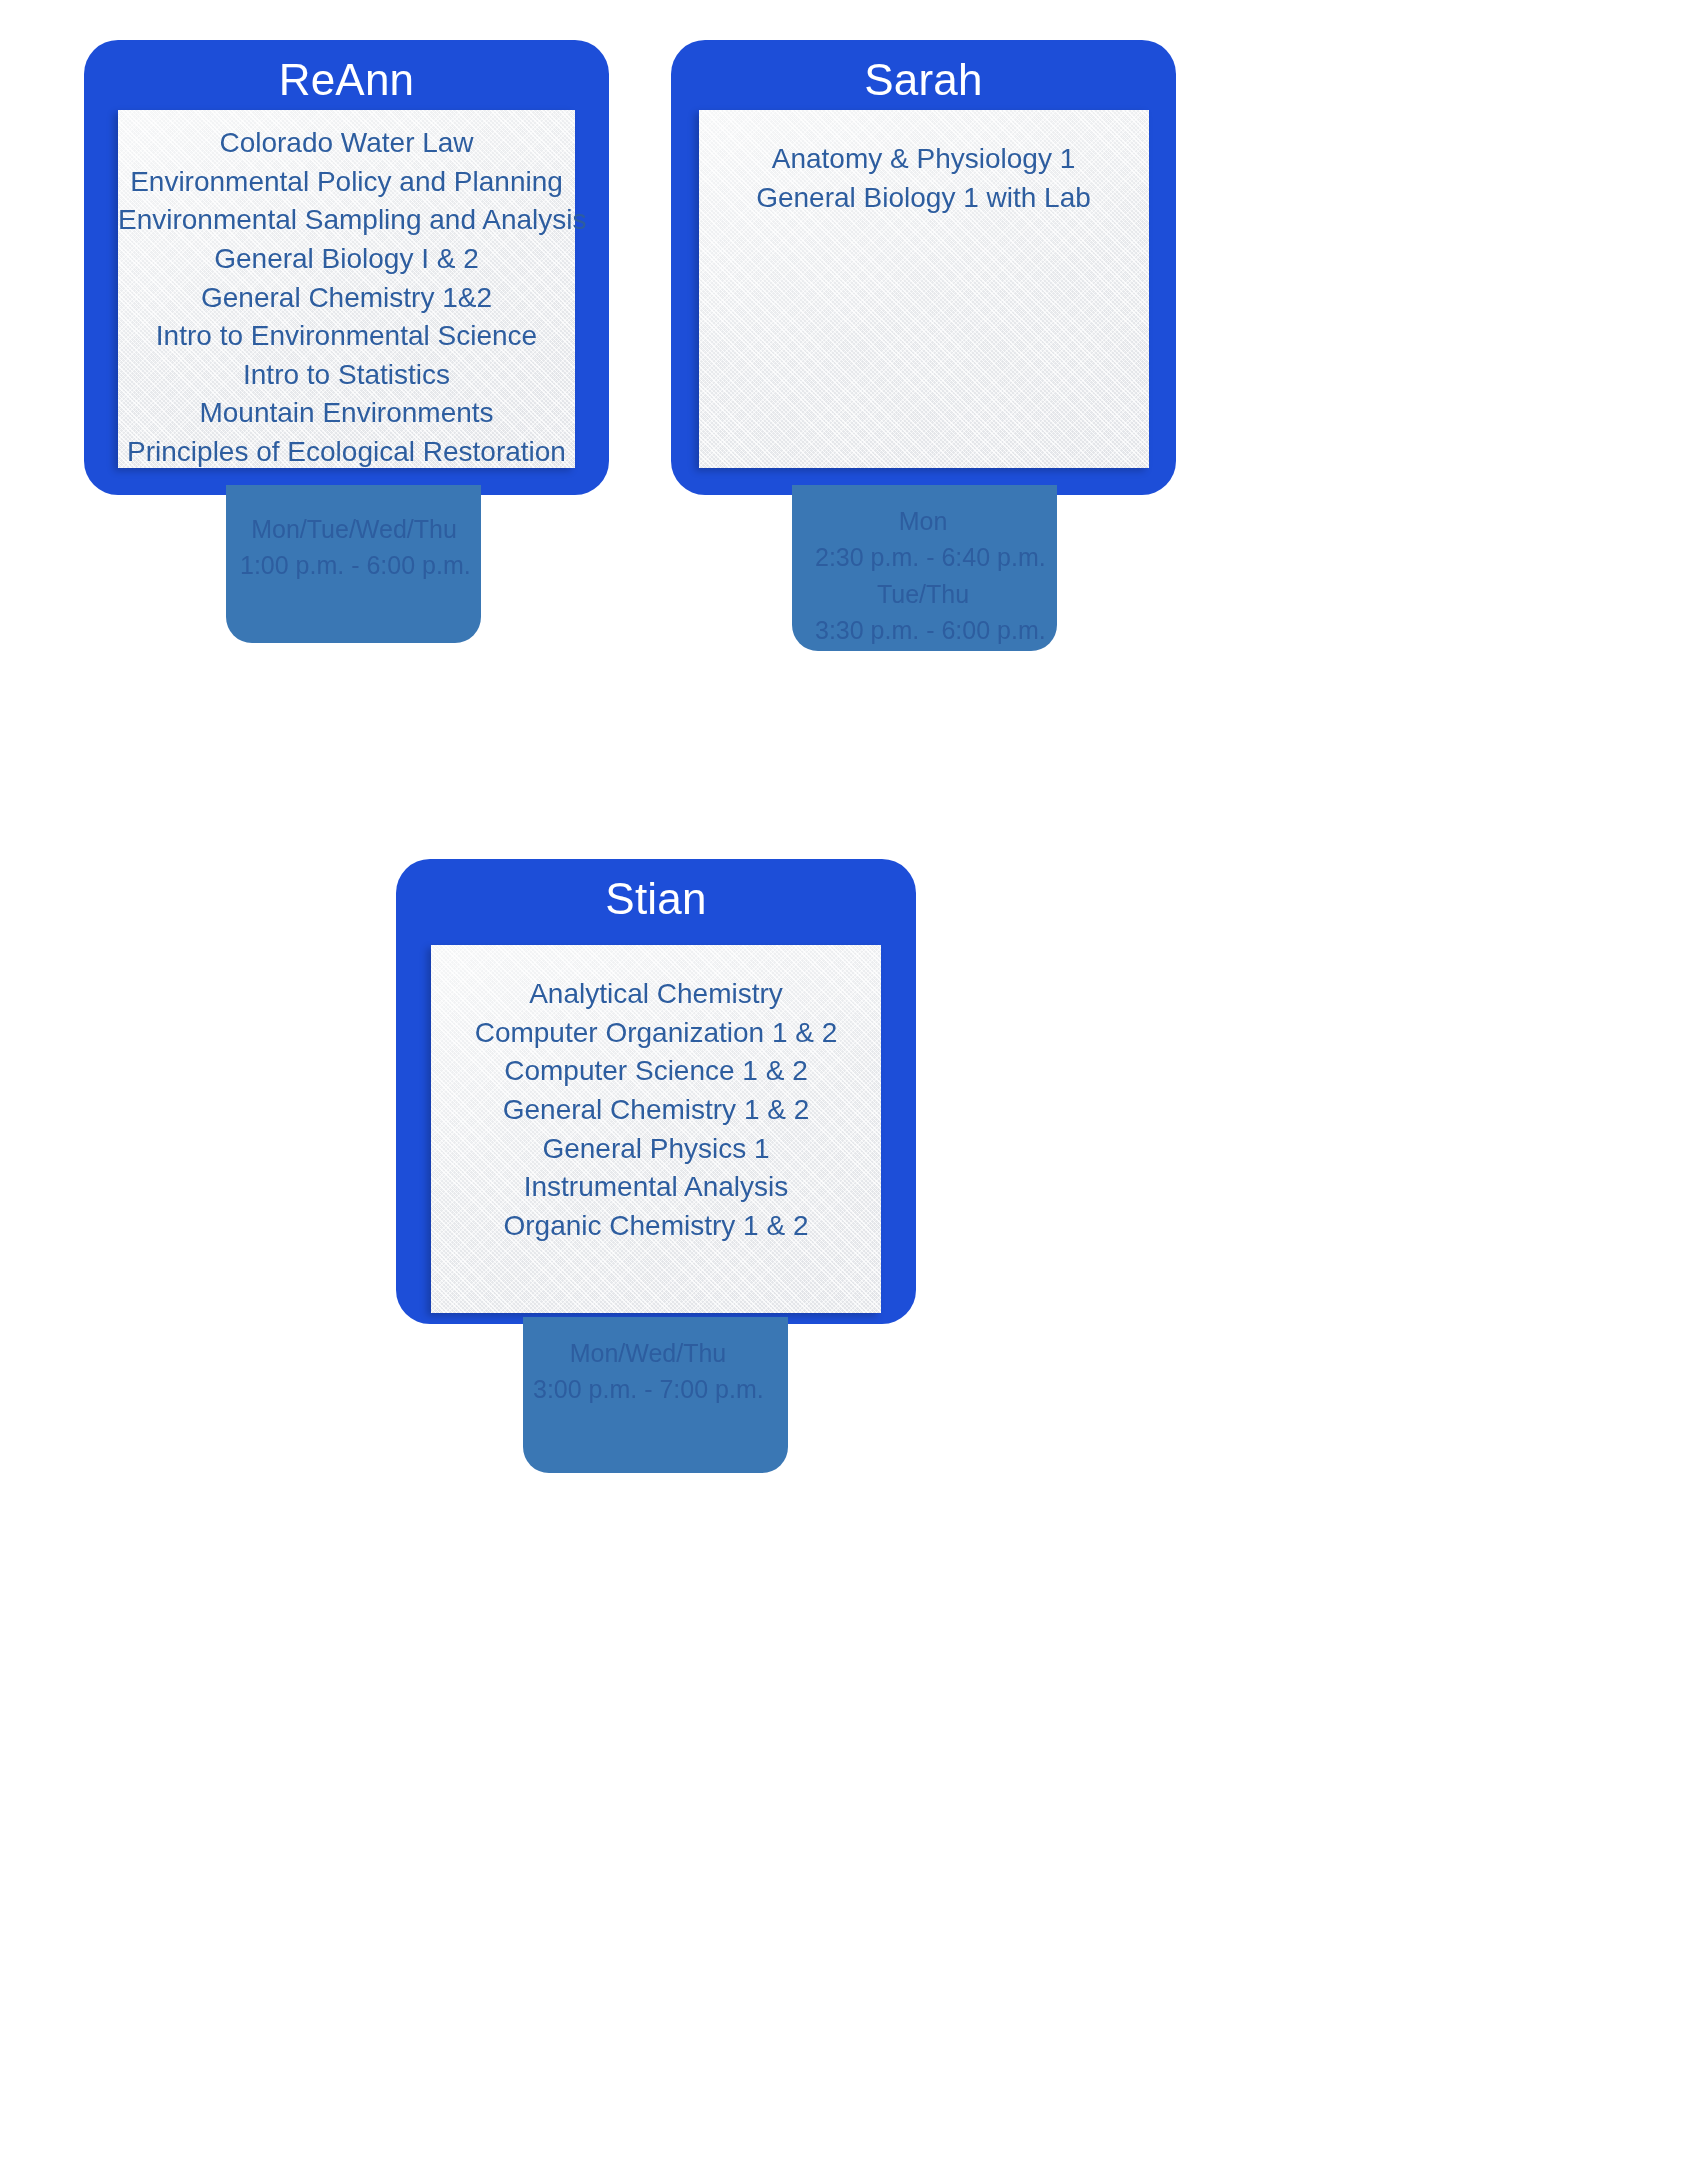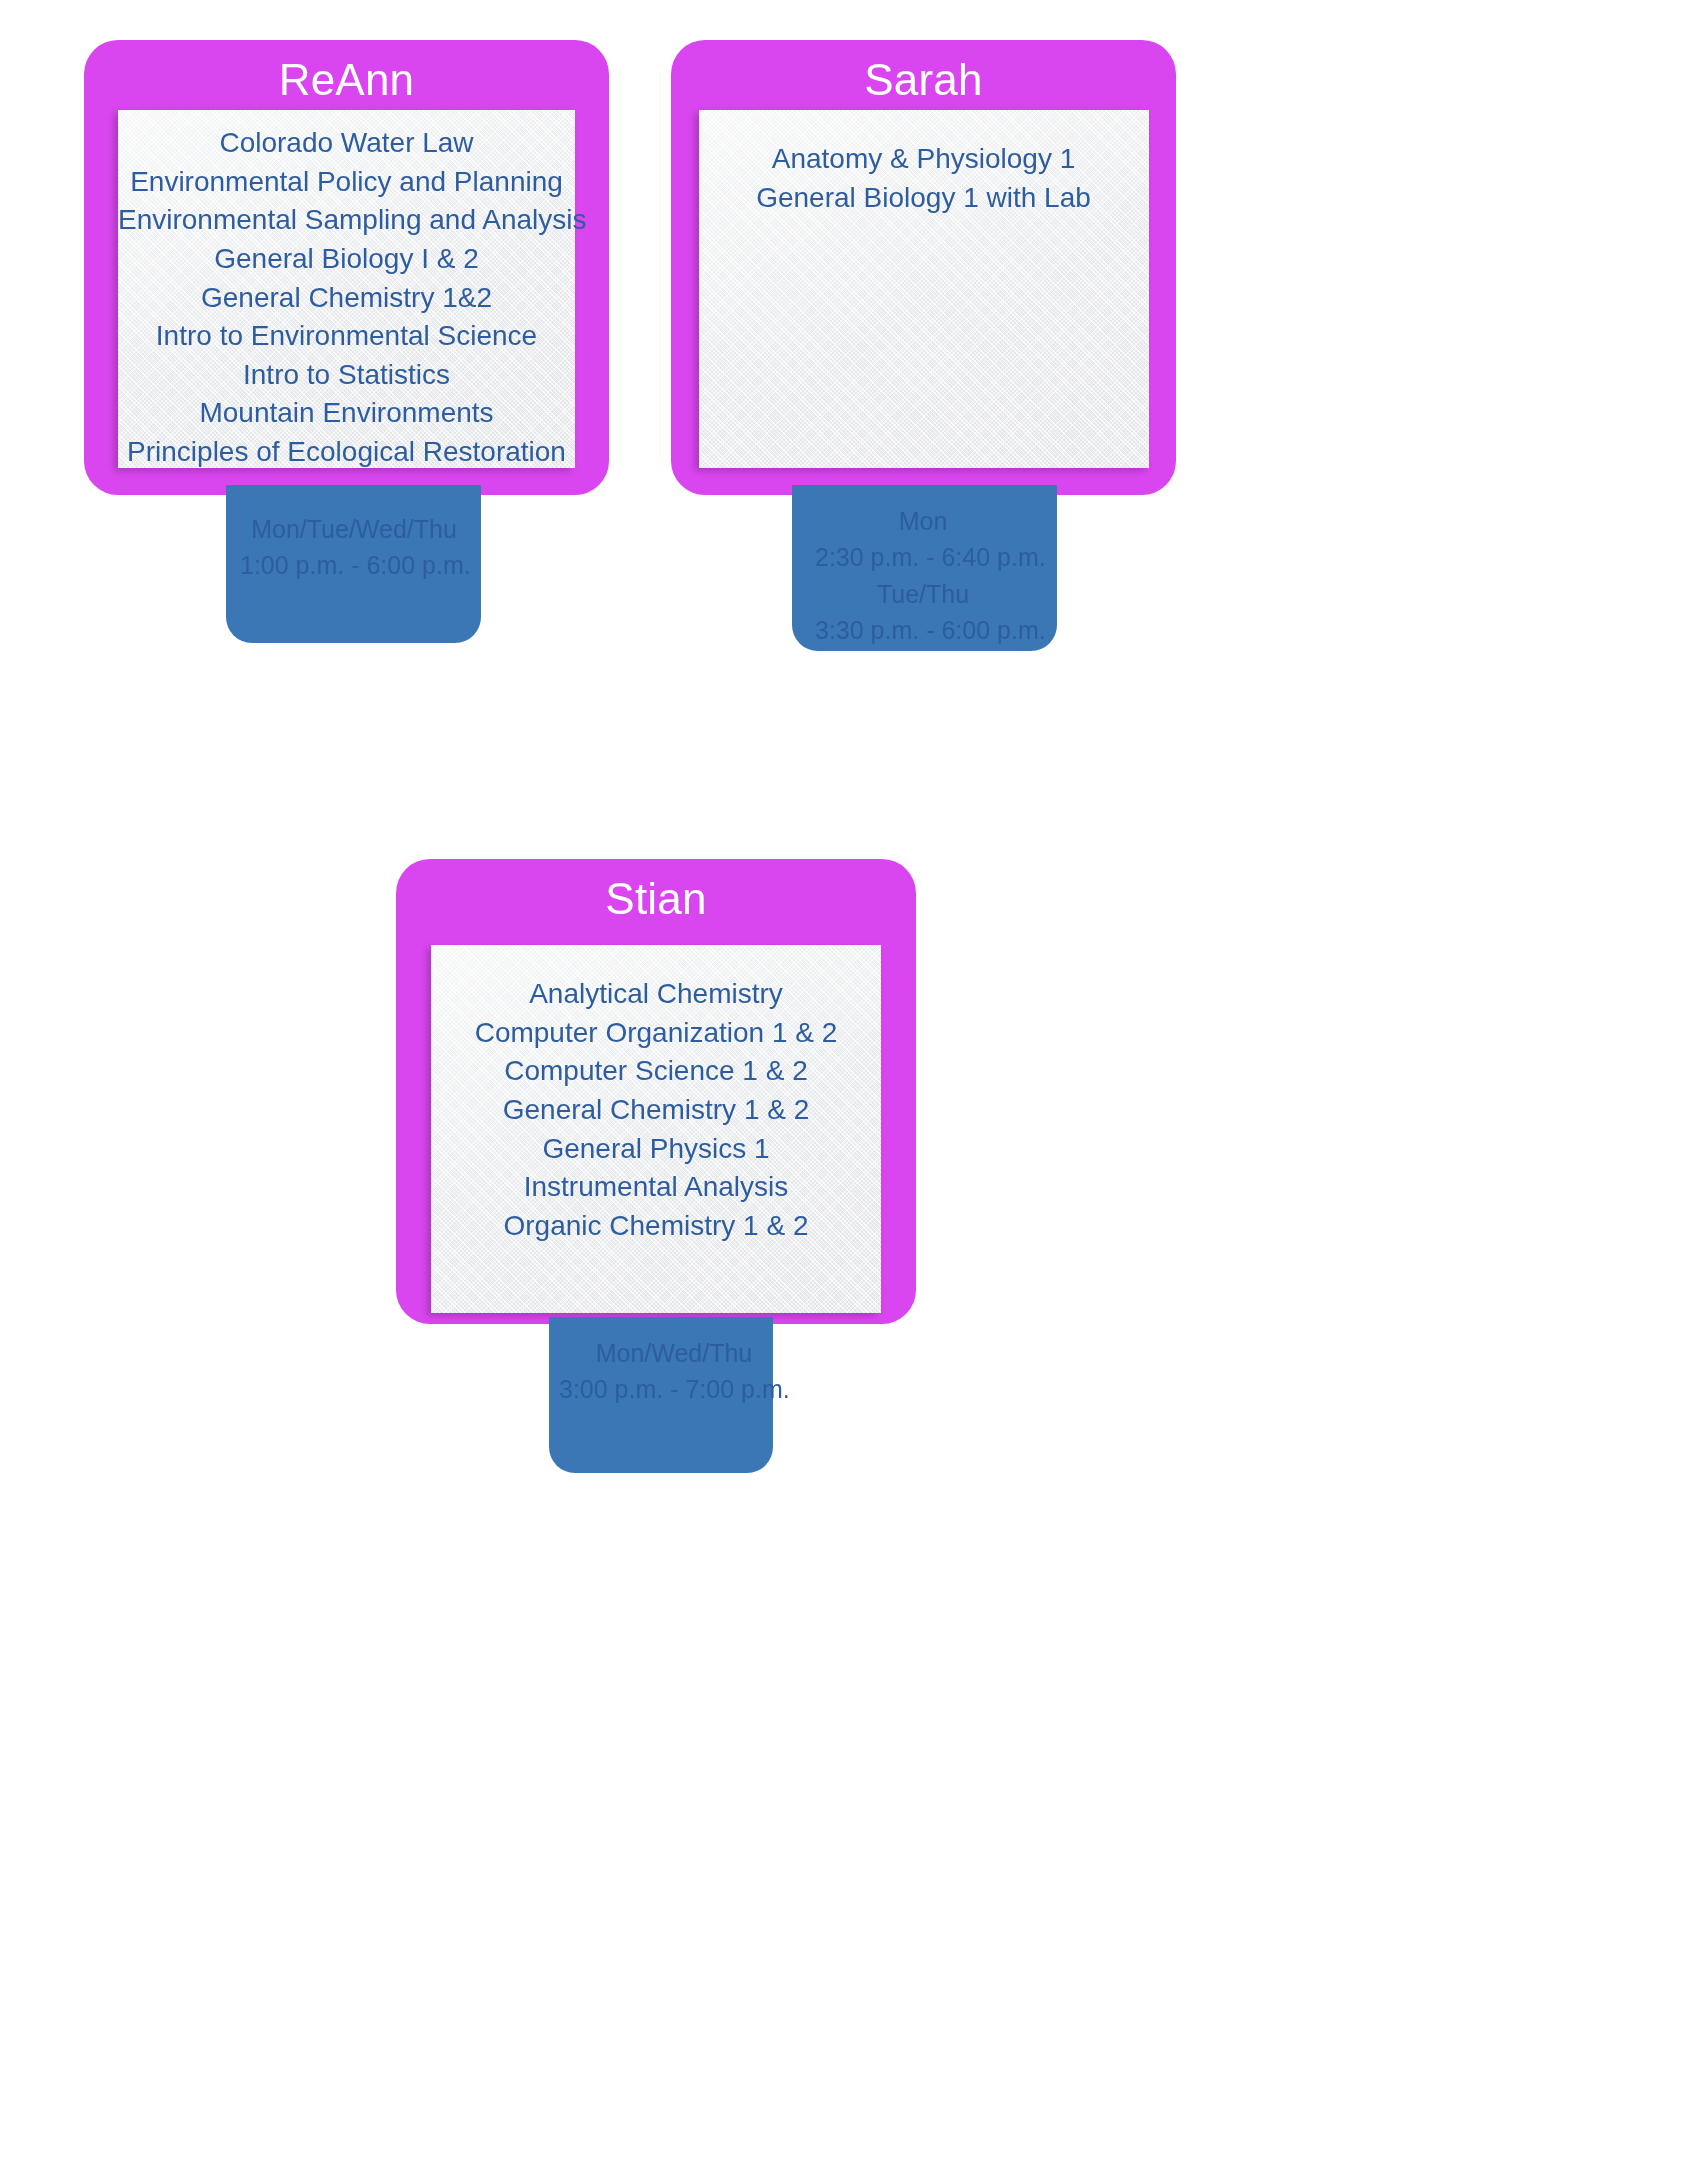--- a/index.html
+++ b/index.html
@@ -11,21 +11,21 @@
     width: 1683px;
     height: 2178px;
     position: relative;
     font-family: "Liberation Sans", sans-serif;
     overflow: hidden;
   }
 
   
   .tutor-card {
     position: absolute;
-    background: #d946ef;
+    background: #1d4ed8;
     border-radius: 34px;
     box-sizing: border-box;
   }
   .tutor-name {
     color: #ffffff;
     text-align: center;
     font-size: 44px;
     font-weight: 400;
     line-height: 1.0;
     letter-spacing: 0.2px;
@@ -83,21 +83,21 @@
 
   
   #card-sarah      { left: 655px; top: 40px;  width: 505px; height: 455px; margin-left: 16px; }
   #card-sarah .paper { margin: 0 auto; width: 450px; height: 358px; padding-top: 30px; }
   #tab-sarah       { left: 792px; top: 485px; width: 265px; height: 166px; padding-left: 28px; }
   #tab-sarah .schedule-paper { left: 23px; top: 2px; width: 216px; height: 133px; }
 
   
   #card-stian      { left: 396px; top: 859px; width: 520px; height: 465px; }
   #card-stian .paper { margin: 16px auto; width: 450px; height: 368px; padding-top: 30px; }
-  #tab-stian       { left: 549px; top: 1317px; width: 224px; height: 156px; }
+  #tab-stian       { left: 523px; top: 1317px; width: 265px; height: 156px; }
   #tab-stian .schedule-paper { left: 10px; top: 2px; width: 230px; height: 127px; }
 </style>
 </head>
 <body>
 
 <div class="tutor-card" id="card-reann">
   <div class="tutor-name">ReAnn</div>
   <div class="paper">
     <ul class="course-list">
       <li>Colorado Water Law</li>

